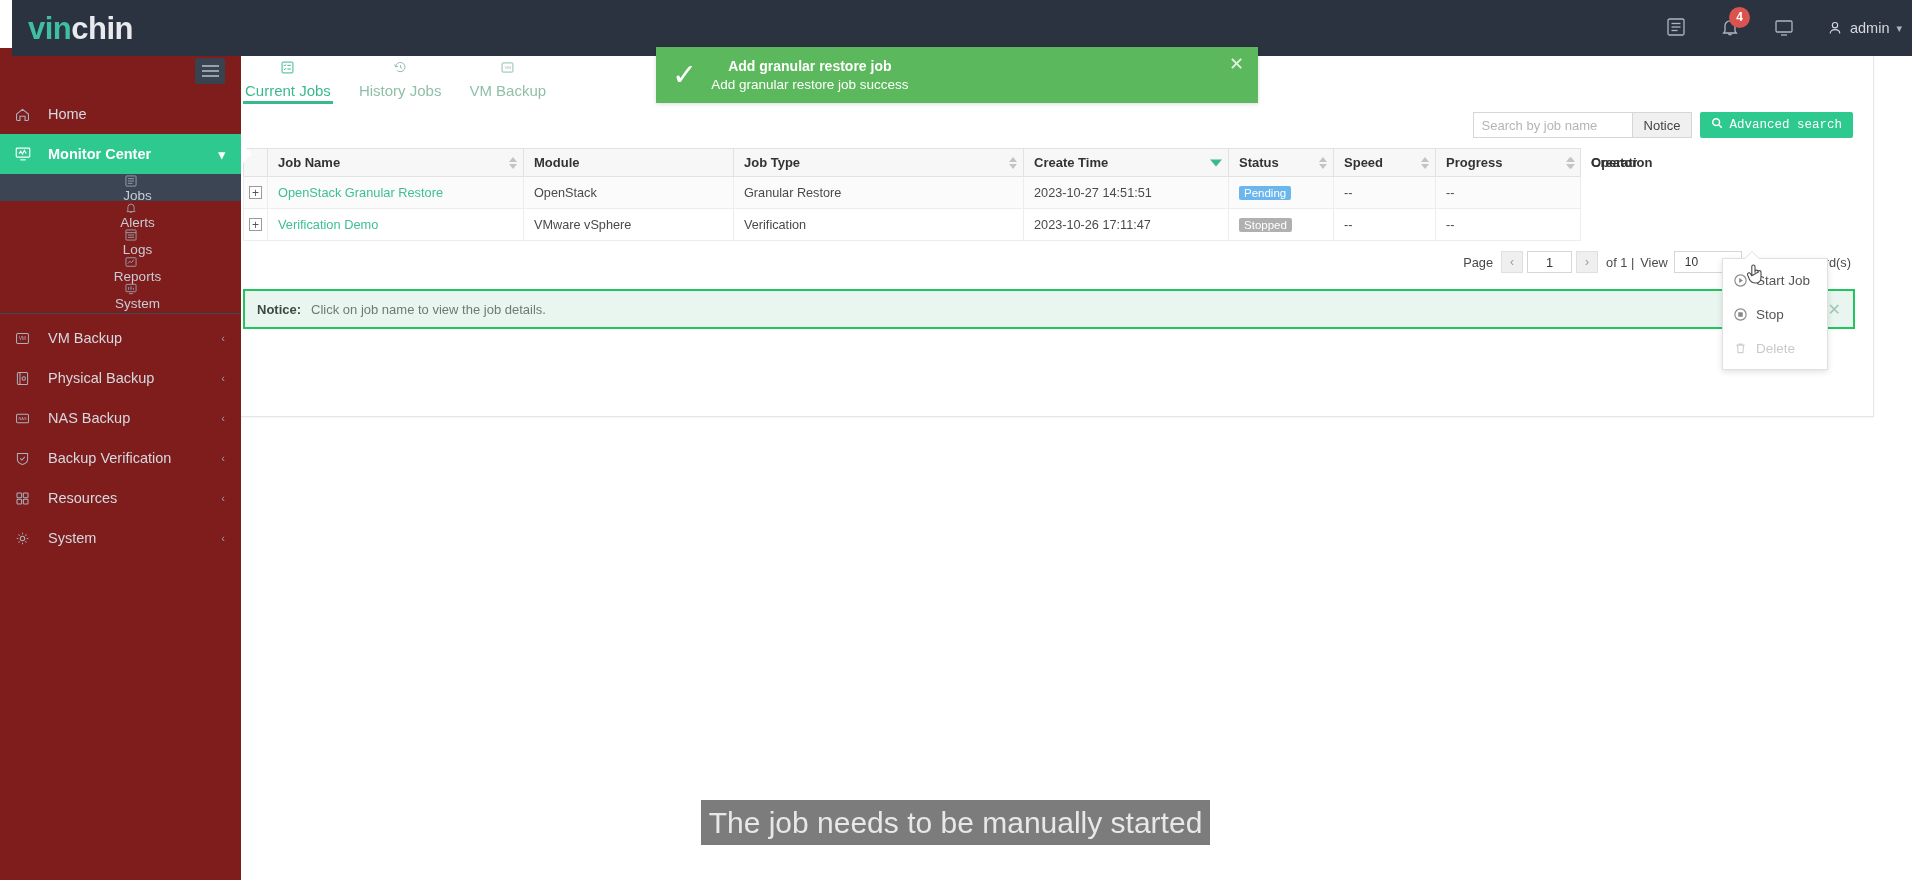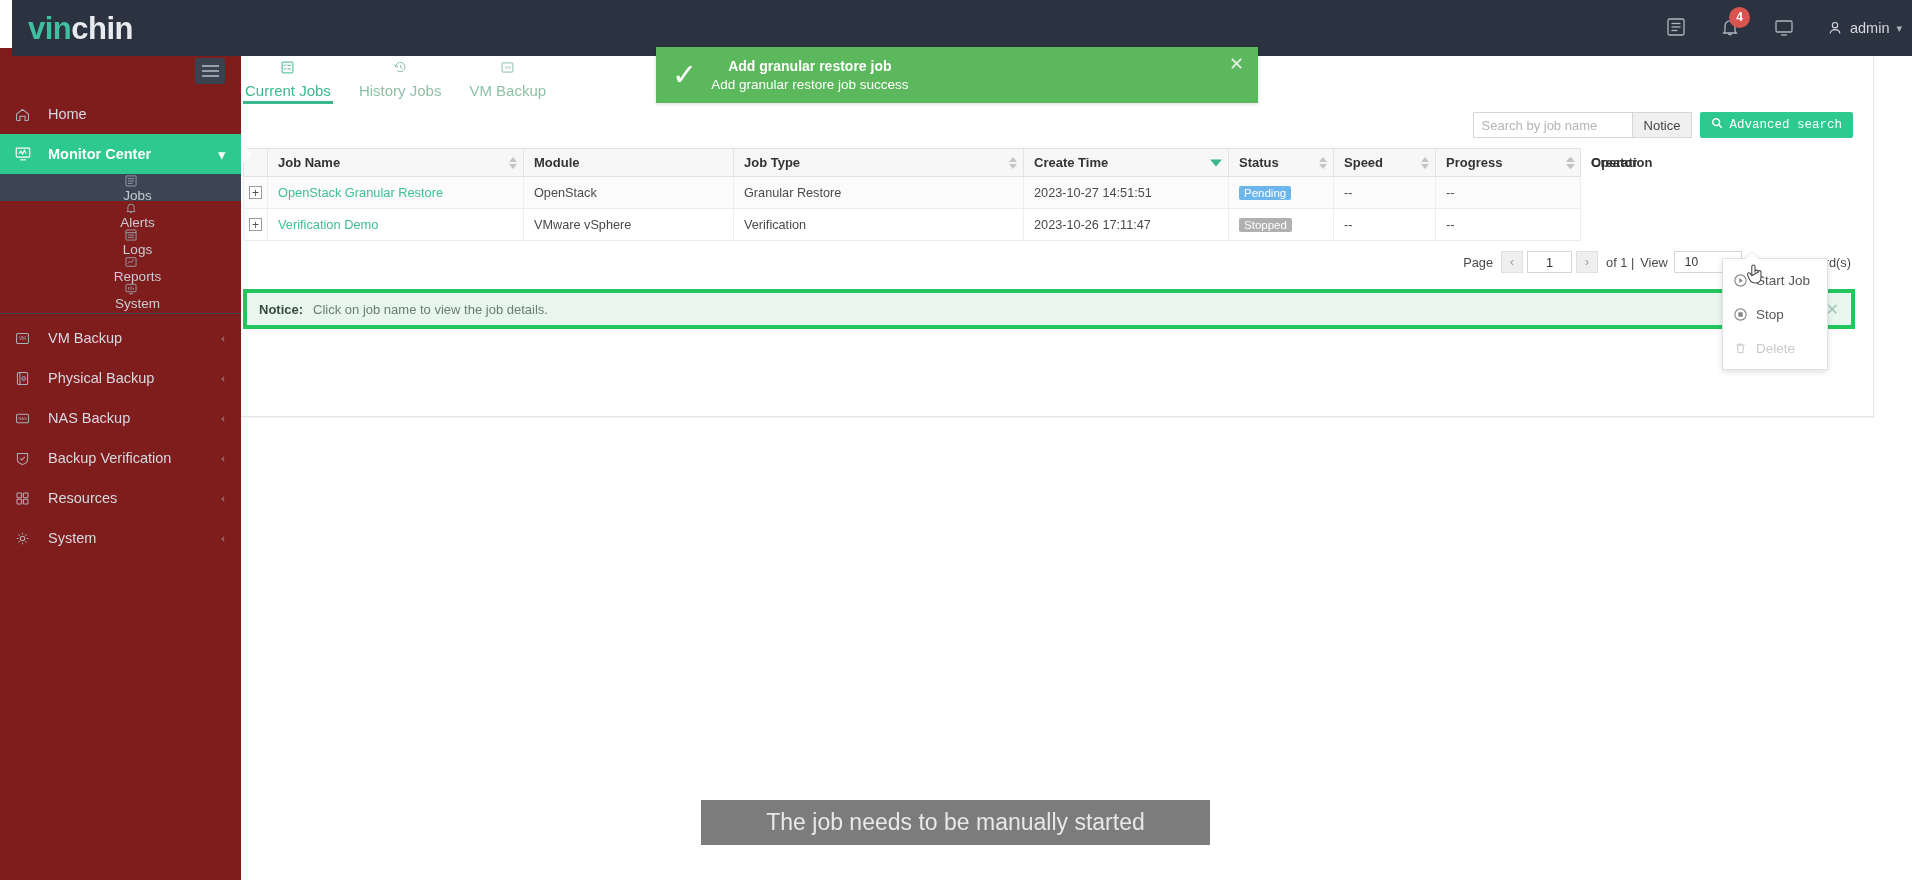--- a/index.html
+++ b/index.html
@@ -181,21 +181,21 @@
     font-size:12.8px;color:#333;outline:none;font-family:"Liberation Sans", sans-serif;
   }
   .pg-sel {
     height:22px;width:68px;border:1px solid #d6d6d6;font-size:12px;color:#333;
     font-family:"Liberation Sans", sans-serif; background:#fff; padding-left:6px; cursor:pointer;
   }
 
   
   .notice {
     margin: 16px 18px 0 18px; height: 40px; background:#e8f6ef;
-    border:4px solid #22c55e; display:flex; align-items:center;
+    border:2px solid #22c55e; display:flex; align-items:center;
     padding: 0 12px; font-size:13px; color:#6b7c74; position:relative;
   }
   .notice b { color:#3a4a43; margin-right:10px; font-size:13px; }
   .notice .nclose {
     position:absolute; right:12px; top:50%; transform:translateY(-50%);
     color:#9fc7b5; font-size:16px; cursor:pointer;
   }
 
   
   .toast {
@@ -231,21 +231,21 @@
 
   .cursor-hand {
     position:absolute; left: 1745px; top: 263px; z-index: 80; pointer-events:none;
   }
 
   
   .caption {
     position:absolute; left: 701px; top: 800px; width: 509px; height: 45px;
     background: rgba(95,95,95,0.82); color:#e8e8e8;
     display:flex; align-items:center; justify-content:center;
-    font-size: 23px; z-index: 50;
+    font-size: 30px; z-index: 50;
   }
 </style>
 </head>
 <body>
 
 <div id="app">
 
   <div class="topbar">
     <div class="logo">
       <span class="vin">vin</span><span class="chin">chin</span>

